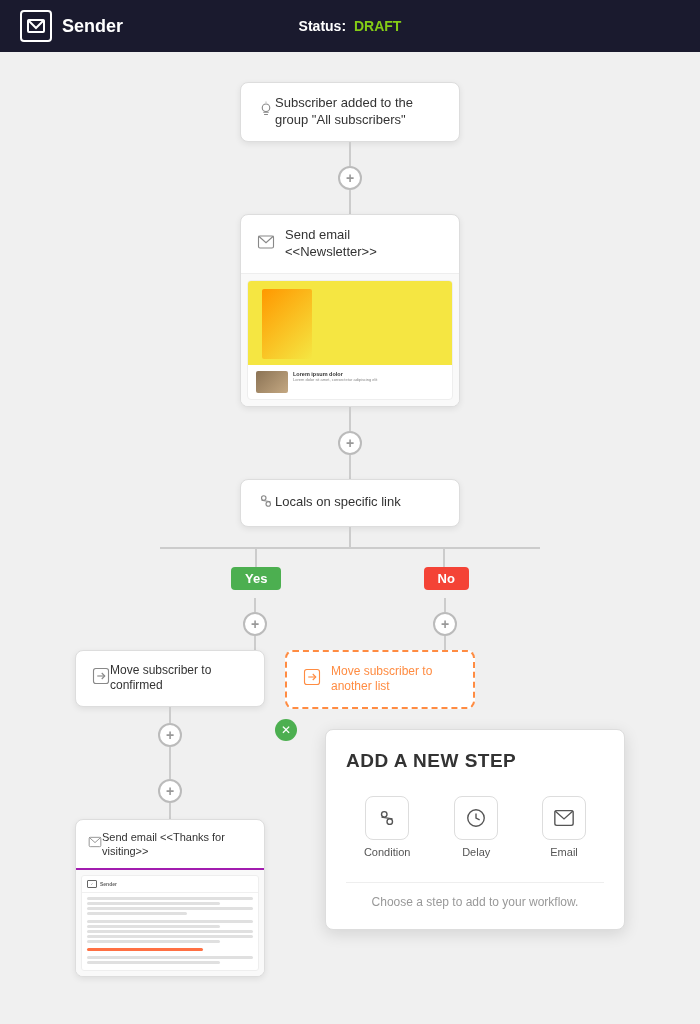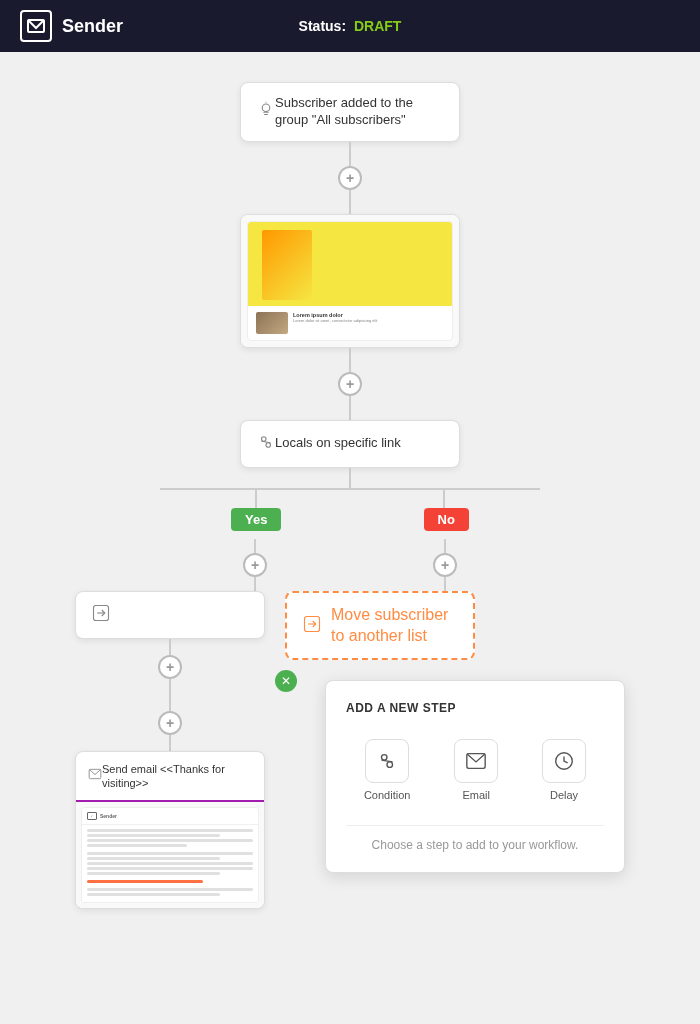--- a/index.html
+++ b/index.html
@@ -185,21 +185,21 @@
       background: white;
       border-radius: 8px;
       border: 1px solid #ddd;
       padding: 20px;
       width: 300px;
       box-shadow: 0 4px 16px rgba(0,0,0,0.12);
       position: relative;
       margin-left: 40px;
     }
     .add-step-title {
-      font-size: 12px;
+      font-size: 19px;
       font-weight: 700;
       color: #333;
       margin-bottom: 16px;
       letter-spacing: 0.5px;
     }
     .add-step-options {
       display: flex;
       gap: 8px;
       justify-content: space-around;
       margin-bottom: 16px;
@@ -361,20 +361,29 @@
       </svg>
     </div>
     <div class="node-text">Subscriber added to the group "All subscribers"</div>
   </div>
 
   <div class="connector"></div>
   <div class="plus-btn">+</div>
   <div class="connector"></div>
 
   <div class="email-node-container">
+    <div class="email-node-header">
+      <div class="node-icon">
+        <svg class="icon" viewBox="0 0 24 24">
+          <rect x="2" y="4" width="20" height="16" rx="2" stroke="#888" stroke-width="1.5" fill="none"></rect>
+          <polyline points="2,4 12,13 22,4" stroke="#888" stroke-width="1.5" fill="none"></polyline>
+        </svg>
+      </div>
+      <div class="node-text">Send email &lt;&lt;Newsletter&gt;&gt;</div>
+    </div>
     <div class="email-preview">
       <div class="email-preview-inner">
         <div style="background:#f5e642;padding:8px 8px 6px;display:flex;flex-direction:column;">
           <div style="display:flex;justify-content:space-between;align-items:flex-start;">
             <div style="width:50px;height:70px;background:linear-gradient(135deg,#ff9800 0%,#f5e642 100%);border-radius:2px;flex-shrink:0;margin-left:6px;"></div>
           </div>
         </div>
         <div style="padding:6px 8px;display:flex;align-items:flex-start;gap:5px;">
           <div class="email-preview-img" style="width:32px;height:22px;background:linear-gradient(135deg,#8B7355,#c4a882);border-radius:2px;flex-shrink:0;"></div>
           <div style="flex:1;">
@@ -433,20 +442,21 @@
       <div style="display:flex;flex-direction:column;align-items:center;">
 
         <div class="node" style="width:190px;">
           <div class="node-icon">
             <svg class="icon" viewBox="0 0 24 24">
               <rect x="2" y="2" width="20" height="20" rx="3" stroke="#888" stroke-width="1.5" fill="none"></rect>
               <line x1="7" y1="12" x2="17" y2="12" stroke="#888" stroke-width="1.5"></line>
               <polyline points="13,8 17,12 13,16" stroke="#888" stroke-width="1.5" fill="none"></polyline>
             </svg>
           </div>
+          <div class="node-text" style="font-size:12px;">Move subscriber to confirmed</div>
         </div>
 
         <div style="width:2px;height:16px;background:#ccc;"></div>
         <div class="plus-btn" style="margin:0;">+</div>
         <div style="width:2px;height:16px;background:#ccc;"></div>
 
 
         <div style="width:2px;height:16px;background:#ccc;"></div>
         <div class="plus-btn" style="margin:0;">+</div>
         <div style="width:2px;height:16px;background:#ccc;"></div>
@@ -494,21 +504,21 @@
       <div style="display:flex;flex-direction:column;align-items:flex-start;position:relative;">
 
         <div class="node-dashed">
           <div class="node-icon">
             <svg width="18" height="18" viewBox="0 0 24 24" fill="none">
               <rect x="2" y="2" width="20" height="20" rx="3" stroke="#ff8c42" stroke-width="1.5" fill="none"></rect>
               <line x1="7" y1="12" x2="17" y2="12" stroke="#ff8c42" stroke-width="1.5"></line>
               <polyline points="13,8 17,12 13,16" stroke="#ff8c42" stroke-width="1.5" fill="none"></polyline>
             </svg>
           </div>
-          <div class="node-text" style="font-size:16px;">Move subscriber to another list</div>
+          <div class="node-text" style="font-size:12px;">Move subscriber to another list</div>
         </div>
 
         <div style="position:relative;margin-top:20px;">
           <div class="close-x">✕</div>
           <div class="add-step-card">
             <div class="add-step-title">ADD A NEW STEP</div>
             <div class="add-step-options">
 
               <div class="step-option">
                 <div class="step-option-icon">
@@ -517,37 +527,37 @@
                     <circle cx="15" cy="16" r="3" stroke="#555" stroke-width="1.5" fill="none"></circle>
                     <line x1="6" y1="11" x2="18" y2="13" stroke="#555" stroke-width="1.5"></line>
                   </svg>
                 </div>
                 <span class="step-option-label">Condition</span>
               </div>
 
               <div class="step-option">
                 <div class="step-option-icon">
                   <svg width="22" height="22" viewBox="0 0 24 24" fill="none">
+                    <circle cx="12" cy="12" r="9" stroke="#555" stroke-width="1.5" fill="none"></circle>
+                    <polyline points="12,7 12,12 16,14" stroke="#555" stroke-width="1.5" fill="none"></polyline>
+                  </svg>
+                </div>
+                <span class="step-option-label">Delay</span>
+              </div>
+
+              <div class="step-option">
+                <div class="step-option-icon">
+                  <svg width="22" height="22" viewBox="0 0 24 24" fill="none">
                     <rect x="2" y="4" width="20" height="16" rx="2" stroke="#555" stroke-width="1.5" fill="none"></rect>
                     <polyline points="2,4 12,13 22,4" stroke="#555" stroke-width="1.5" fill="none"></polyline>
                   </svg>
                 </div>
                 <span class="step-option-label">Email</span>
               </div>
 
-              <div class="step-option">
-                <div class="step-option-icon">
-                  <svg width="22" height="22" viewBox="0 0 24 24" fill="none">
-                    <circle cx="12" cy="12" r="9" stroke="#555" stroke-width="1.5" fill="none"></circle>
-                    <polyline points="12,7 12,12 16,14" stroke="#555" stroke-width="1.5" fill="none"></polyline>
-                  </svg>
-                </div>
-                <span class="step-option-label">Delay</span>
-              </div>
-
 
             </div>
             <div class="add-step-hint">Choose a step to add to your workflow.</div>
           </div>
         </div>
 
       </div>
     </div>
 
   </div>

